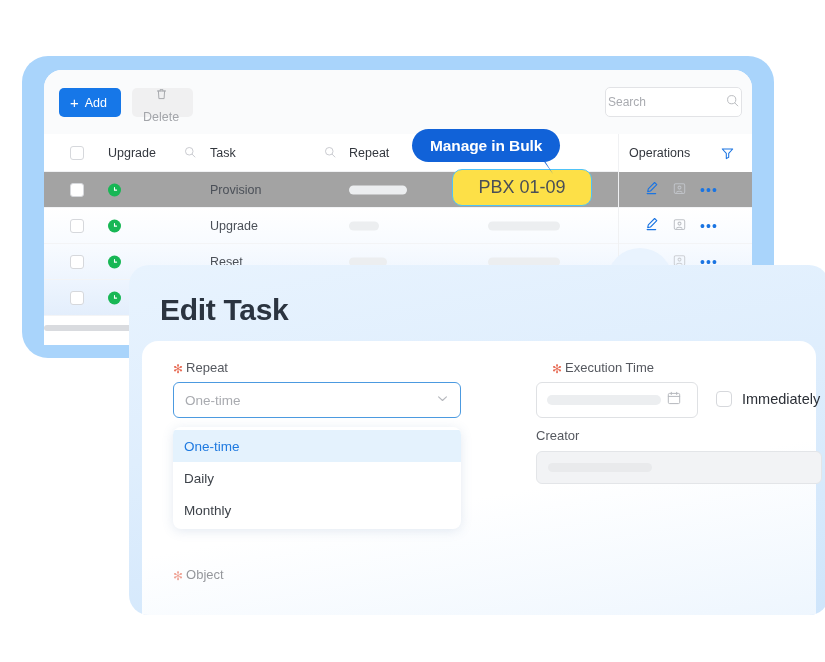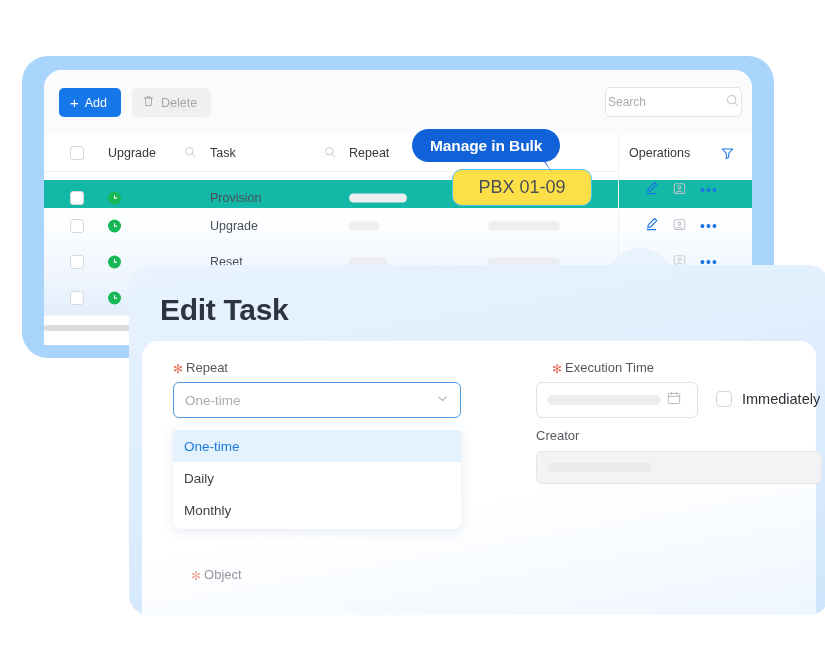--- a/index.html
+++ b/index.html
@@ -48,20 +48,21 @@
   }
   .btn-add .plus{ font-size:15px; line-height:1; font-weight:400; }
   .btn-delete{
     position:absolute; left:88px; top:18px;
     height:29px; padding:0 14px 0 11px;
     background:#f0f0f1; color:#a3a5aa;
     border:none; border-radius:5px;
     font-size:12.5px; font-family:"Liberation Sans", sans-serif;
     display:flex; align-items:center; gap:7px;
     cursor:pointer;
+    flex-direction:column;
   }
   .search-box{
     position:absolute; right:10px; top:17px;
     width:137px; height:30px;
     border:1px solid #e2e3e6; border-radius:5px;
     background:#fff;
     display:flex; align-items:center;
     padding:0 2px;
   }
   .search-box .ph{ font-size:12px; color:#a9abb0; flex:1; }
@@ -69,21 +70,21 @@
   
   .thead{
     position:absolute; left:0; top:64px; right:0; height:38px;
     background:#fff;
     border-bottom:1px solid #f0f1f3;
   }
   .tbody-row{
     position:absolute; left:0; right:0; height:36px;
     border-bottom:1px solid #f3f4f6;
   }
-  .r0{ top:110px; background:#14b8a6;text-align:right; }
+  .r0{ top:102px; background:#a3a3a3;text-align:right; }
   .r1{ top:138px; background:linear-gradient(180deg,#ffffff 0%,#f8fbff 100%); }
   .r2{ top:174px; background:linear-gradient(180deg,#f8fbff 0%,#eef5fe 100%); }
   .r3{ top:210px; background:linear-gradient(180deg,#eef5fe 0%,#e3eefc 100%); }
 
   .cell-check{ position:absolute; left:26px; top:50%; transform:translateY(-50%); }
   .chk{
     width:14px; height:14px; border:1px solid #d6d8dc;
     border-radius:3px; background:#fff; display:block;
   }
   .cell-status{ position:absolute; left:64px; top:50%; transform:translateY(-50%); }
@@ -245,21 +246,21 @@
   .fld-creator-label{ position:absolute; left:394px; top:87px; }
   .creator-box{
     position:absolute; left:394px; top:110px;
     width:286px; height:33px;
     background:#f2f3f5; border:1px solid #e3e5e8;
     border-radius:6px;
     display:flex; align-items:center; padding:0 11px;
   }
   .creator-sk{ height:9px; width:104px; border-radius:5px; background:#e9eaec; }
 
-  .fld-object-label{ position:absolute; left:31px; top:226px; opacity:0.62;margin-left:18px; }
+  .fld-object-label{ position:absolute; left:31px; top:226px; opacity:0.62; }
 </style>
 </head>
 <body>
 
 <div class="device-frame"></div>
 
 <div class="table-card">
 
   <div class="toolbar">
     <button class="btn-add">

